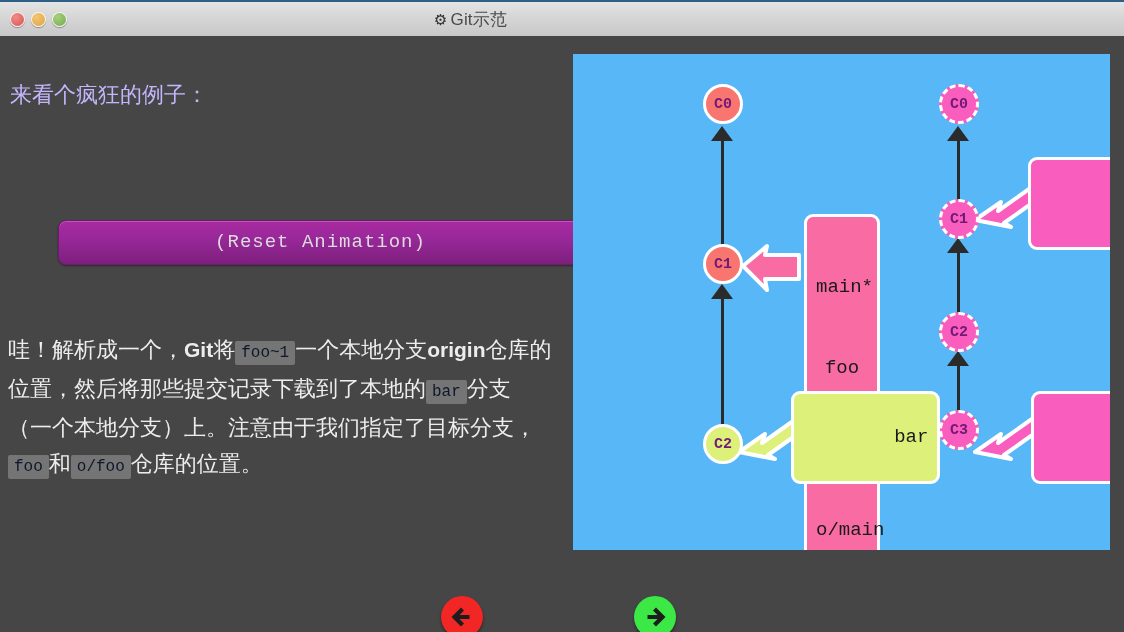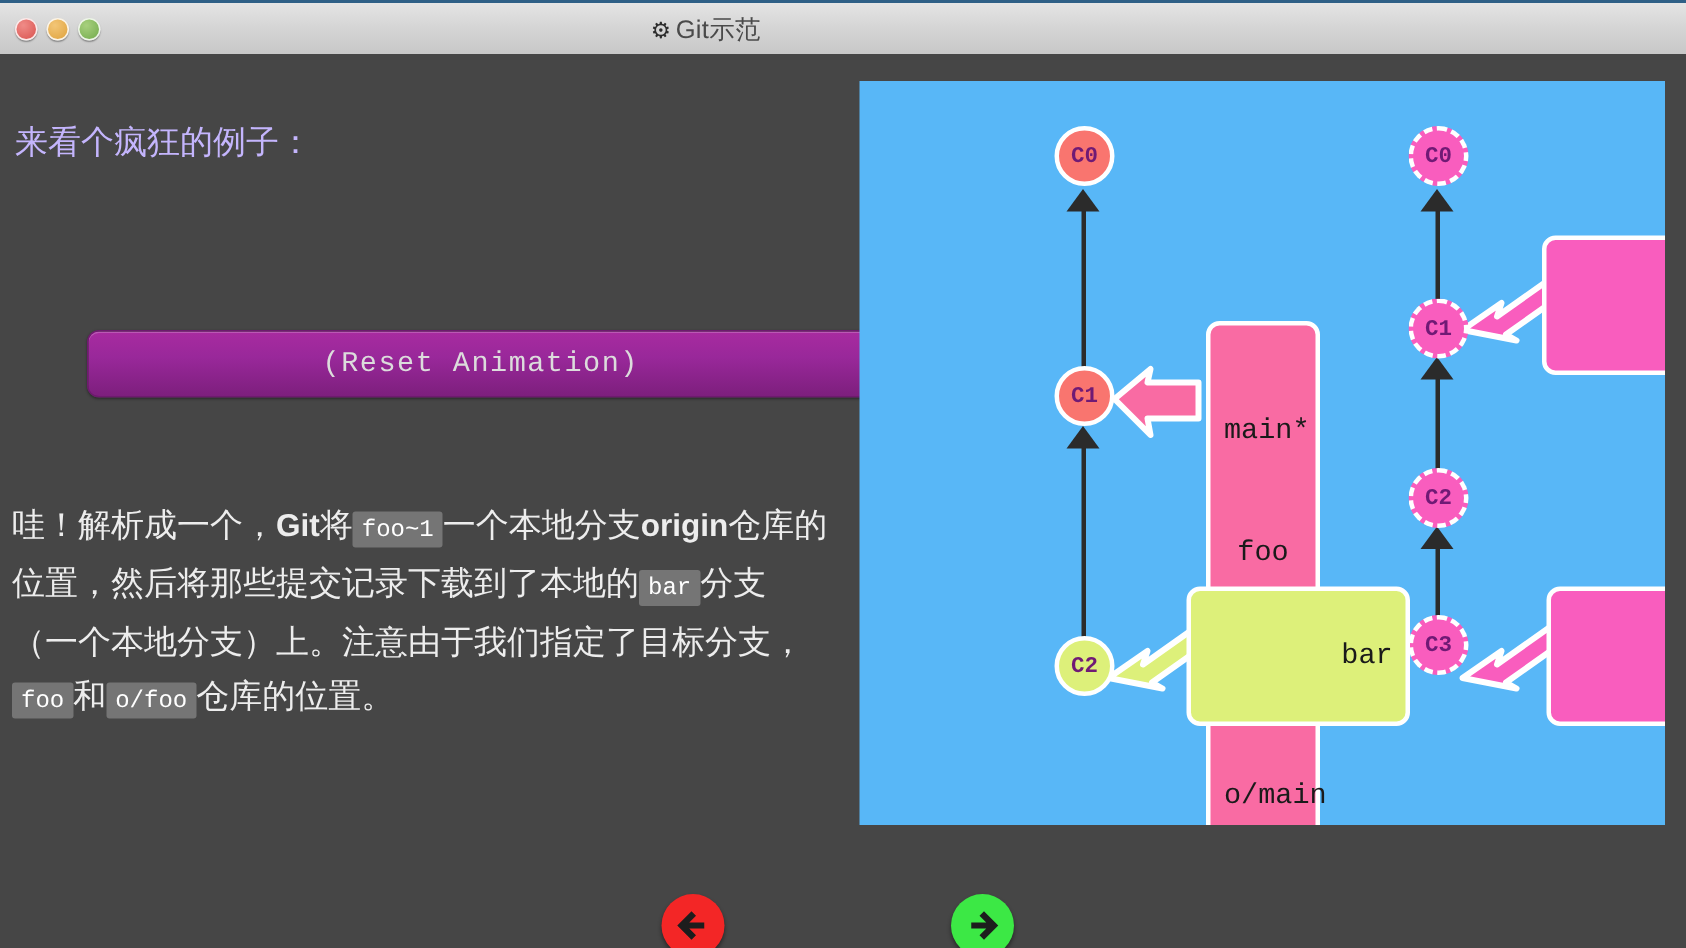--- a/index.html
+++ b/index.html
@@ -115,21 +115,21 @@
     width: 546px;
     font-size: 22px;
     line-height: 36px;
     color: #ededed;
     font-family: "Liberation Serif", serif;
   }
   #body-paragraph .cm {
     font-family: "Liberation Mono", monospace;
     font-size: 16px;
     background: #757575;
-    color: #ffffff;
+    color: #0f172a;
     padding: 3px 6px;
     border-radius: 2px;
     white-space: nowrap;
   }
   #body-paragraph .bold {
     font-family: "Liberation Sans", sans-serif;
     font-weight: bold;
     font-size: 21px;
     text-align: center;
   }

